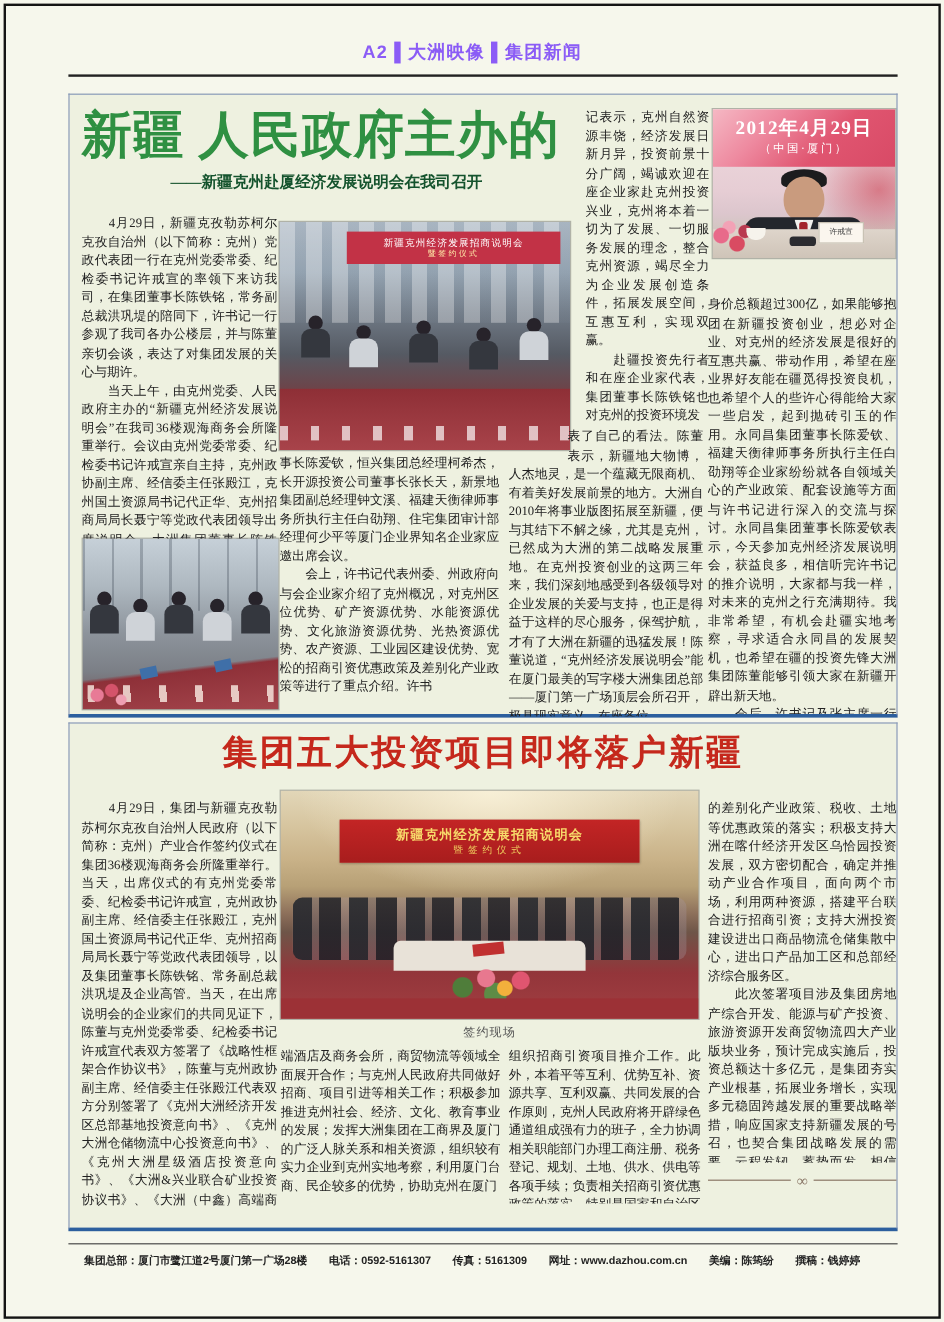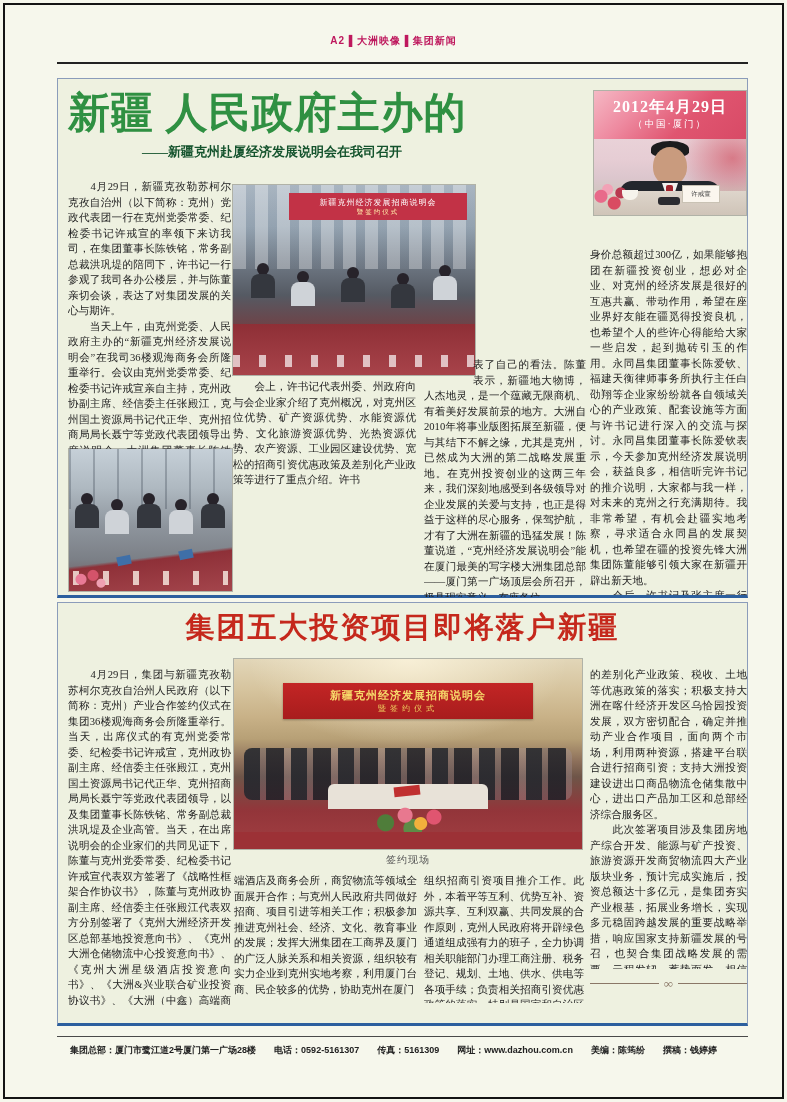--- a/index.html
+++ b/index.html
@@ -1,20 +1,20 @@
 <!DOCTYPE html>
 <html><head>
 <meta charset="utf-8">
 <style>
   html,body{margin:0;padding:0;background:#ffffff;}
   .page{position:relative;width:787px;height:1102px;background:#f6f7ec;overflow:hidden;
         font-family:"Liberation Serif","DejaVu Serif",serif;color:#1d1d1d;}
   .page-border{position:absolute;left:3px;top:3px;right:3px;bottom:3px;border:2px solid #141414;}
   .header-line{position:absolute;left:0;right:0;top:34px;text-align:center;font-weight:bold;
-        font-size:10px;letter-spacing:1px;color:#be185d;font-family:"Liberation Sans","DejaVu Sans",sans-serif;}
+        font-size:15px;letter-spacing:1px;color:#8b5cf6;font-family:"Liberation Sans","DejaVu Sans",sans-serif;}
   .header-rule{position:absolute;left:57px;top:62px;width:691px;height:2px;background:#222;}
 
   .box{position:absolute;left:57px;width:689px;background:#eef1e0;border:1px solid #8b9cba;
        border-bottom:3px solid #2c5f9e;}
   #box1{top:78px;height:516px;}
   #box2{top:602px;height:420px;}
 
   .t-col{position:absolute;font-size:10.6px;line-height:15.5px;text-align:justify;overflow:hidden;color:#222;}
   .t-col p{margin:0;}
 
@@ -152,20 +152,24 @@
       </div>
       <span class="pc" style="left:18px;top:78px"></span>
       <span class="pc pc-light" style="left:58px;top:86px"></span>
       <span class="pc" style="left:108px;top:82px"></span>
       <span class="pc" style="left:158px;top:88px"></span>
       <span class="pc pc-light" style="left:200px;top:80px"></span>
       <div class="pa-table"></div>
       <div class="pa-papers"></div>
     </div>
 
+    <div class="t-col" id="a1-col4">
+      <p>记表示，克州自然资源丰饶，经济发展日新月异，投资前景十分广阔，竭诚欢迎在座企业家赴克州投资兴业，克州将本着一切为了发展、一切服务发展的理念，整合克州资源，竭尽全力为企业发展创造条件，拓展发展空间，互惠互利，实现双赢。</p>
+      <p>　　赴疆投资先行者和在座企业家代表，集团董事长陈铁铭也对克州的投资环境发</p>
+    </div>
 
     <div class="photo" id="photoB">
       <div class="pb-banner">
         <div class="l1">2012年4月29日</div>
         <div class="l2">（中国·厦门）</div>
       </div>
       <div class="pb-streak"></div>
       <div class="pb-hair"></div>
       <div class="pb-head"></div>
       <div class="pb-body"></div>
@@ -177,20 +181,21 @@
       <div class="pb-mic"></div>
       <div class="pb-card">许戒宣</div>
     </div>
 
     <div class="t-col" id="a1-col5">
       <p>身价总额超过300亿，如果能够抱团在新疆投资创业，想必对企业、对克州的经济发展是很好的互惠共赢、带动作用，希望在座业界好友能在疆觅得投资良机，也希望个人的些许心得能给大家一些启发，起到抛砖引玉的作用。永同昌集团董事长陈爱钦、福建天衡律师事务所执行主任白劭翔等企业家纷纷就各自领域关心的产业政策、配套设施等方面与许书记进行深入的交流与探讨。永同昌集团董事长陈爱钦表示，今天参加克州经济发展说明会，获益良多，相信听完许书记的推介说明，大家都与我一样，对未来的克州之行充满期待。我非常希望，有机会赴疆实地考察，寻求适合永同昌的发展契机，也希望在疆的投资先锋大洲集团陈董能够引领大家在新疆开辟出新天地。</p>
       <p>　　会后，许书记及张主席一行与参会企业家亲切合影。</p>
     </div>
 
     <div class="t-col" id="a1-col2">
+      <p>事长陈爱钦，恒兴集团总经理柯希杰，长开源投资公司董事长张长天，新景地集团副总经理钟文溪、福建天衡律师事务所执行主任白劭翔、住宅集团审计部经理何少平等厦门企业界知名企业家应邀出席会议。</p>
       <p>　　会上，许书记代表州委、州政府向与会企业家介绍了克州概况，对克州区位优势、矿产资源优势、水能资源优势、文化旅游资源优势、光热资源优势、农产资源、工业园区建设优势、宽松的招商引资优惠政策及差别化产业政策等进行了重点介绍。许书</p>
     </div>
 
     <div class="t-col" id="a1-col3">
       <div class="wrap-spacer"></div>
       <p>表了自己的看法。陈董表示，新疆地大物博，人杰地灵，是一个蕴藏无限商机、有着美好发展前景的地方。大洲自2010年将事业版图拓展至新疆，便与其结下不解之缘，尤其是克州，已然成为大洲的第二战略发展重地。在克州投资创业的这两三年来，我们深刻地感受到各级领导对企业发展的关爱与支持，也正是得益于这样的尽心服务，保驾护航，才有了大洲在新疆的迅猛发展！陈董说道，“克州经济发展说明会”能在厦门最美的写字楼大洲集团总部——厦门第一广场顶层会所召开，极具现实意义，在座各位</p>
     </div>
 
     <div class="photo" id="photoC">
       <div class="pcc-mullions"></div>

